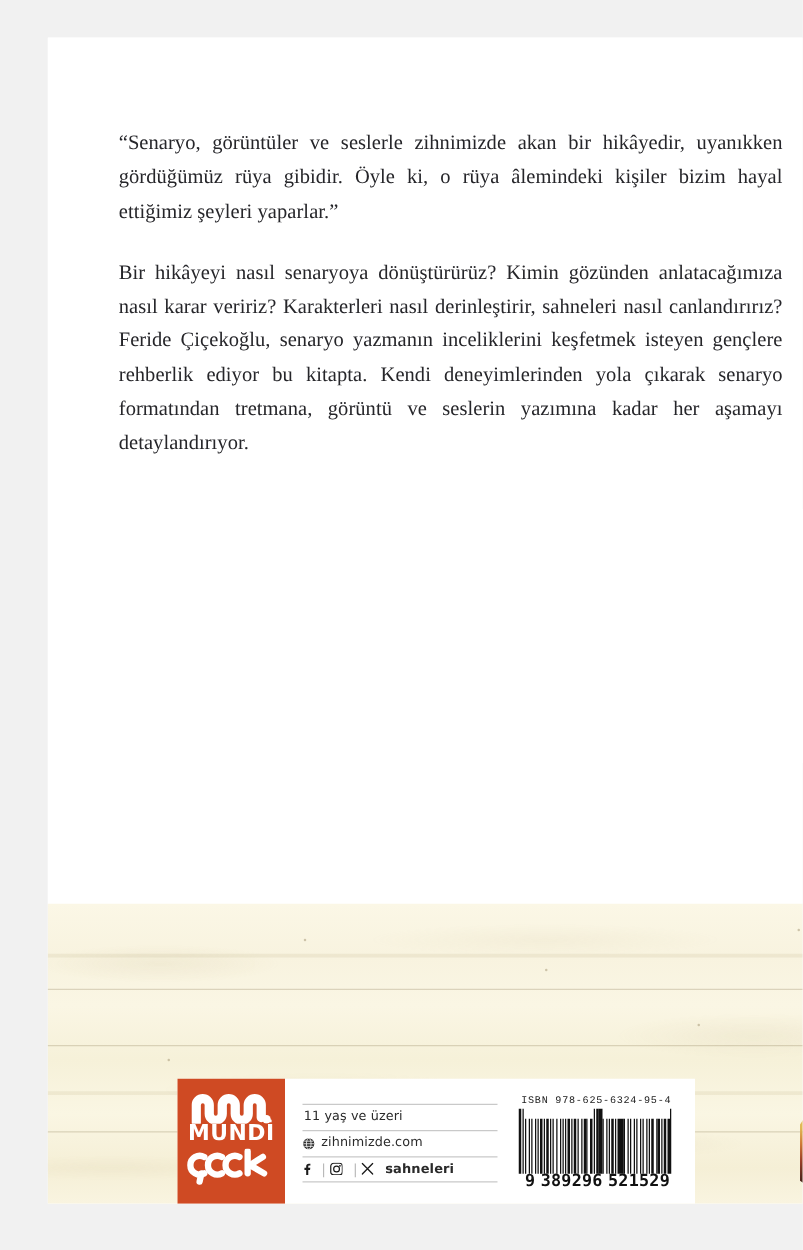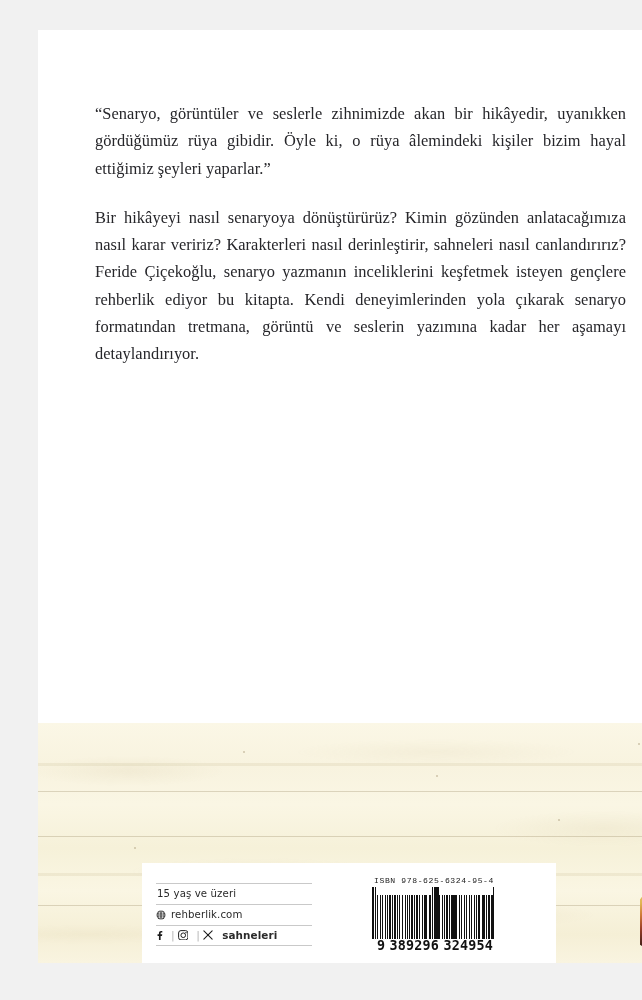--- a/index.html
+++ b/index.html
@@ -314,36 +314,59 @@
       <span class="speck" style="left:600px; top:20px; width:2px; height:2px;"></span>
     </div>
 
     <div id="edge-art">
       <div class="edge-shape"></div>
       <div class="edge-stripe"></div>
     </div>
 
     <div id="infocard">
 
+      <div id="logo-block">
+        <div id="logo-mark">
+          <svg viewBox="0 0 64 25" width="64" height="25" aria-hidden="true">
+            <path d="M4 24 L4 10 A5.2 5.2 0 0 1 14.4 10 L14.4 17 A5.2 5.2 0 0 0 24.8 17 L24.8 10 A5.2 5.2 0 0 1 35.2 10 L35.2 17 A5.2 5.2 0 0 0 45.6 17 L45.6 10 A5.2 5.2 0 0 1 56 10 L56 20" fill="none" stroke="#ffffff" stroke-width="7.4" stroke-linecap="round" stroke-linejoin="round"></path>
+            <circle cx="60.2" cy="21.4" r="3.4" fill="#ffffff"></circle>
+          </svg>
+        </div>
+
+        <div id="logo-word">MUNDİ</div>
+
+        <div id="logo-sub">
+          <svg viewBox="0 0 78 32" width="74" height="30" aria-hidden="true">
+            <g fill="none" stroke="#ffffff" stroke-width="5.4" stroke-linecap="round" stroke-linejoin="round">
+              <path d="M16 7 A8 8 0 1 0 16 21"></path>
+              <path d="M13.5 21 L12 28"></path>
+              <path d="M31 7 A8 8 0 1 0 31 21"></path>
+              <path d="M46 7 A8 8 0 1 0 46 21"></path>
+              <path d="M53 2 L53 21"></path>
+              <path d="M66 7 L55 14 L67 21"></path>
+            </g>
+          </svg>
+        </div>
+      </div>
 
       <div id="meta">
 
         <div class="meta-row">
-          <span class="meta-label">15 yaş ve üzeri</span>
+          <span class="meta-label">11 yaş ve üzeri</span>
         </div>
 
         <div class="meta-row">
           <span class="ic">
             <svg viewBox="0 0 14 14" width="10" height="10" aria-hidden="true">
               <circle cx="7" cy="7" r="6.2" fill="#2a2a2a"></circle>
               <ellipse cx="7" cy="7" rx="2.6" ry="6.1" fill="none" stroke="#ffffff" stroke-width="0.9"></ellipse>
               <path d="M1.1 7 H12.9 M2 4.1 H12 M2 9.9 H12" stroke="#ffffff" stroke-width="0.9" fill="none"></path>
             </svg>
           </span>
-          <span>rehberlik.com</span>
+          <span>zihnimizde.com</span>
         </div>
 
         <div class="meta-row">
           <span class="ic">
             <svg viewBox="0 0 10 14" width="7" height="11" aria-hidden="true">
               <path d="M6.6 13.4 V7.6 H8.6 L8.9 5.2 H6.6 V3.8 C6.6 3.1 6.8 2.7 7.8 2.7 H9 V0.6 C8.7 0.55 8 0.5 7.2 0.5 C5.4 0.5 4.2 1.6 4.2 3.6 V5.2 H2.2 V7.6 H4.2 V13.4 Z" fill="#1c1c1c"></path>
             </svg>
           </span>
           <span class="ic-sep">|</span>
           <span class="ic">
@@ -464,20 +487,20 @@
             <i style="width: 2.34px; height: 44px; background: rgb(17, 17, 17);"></i>
             <i style="width: 0.78px; height: 44px; background: transparent;"></i>
             <i style="width: 1.56px; height: 44px; background: rgb(17, 17, 17);"></i>
             <i style="width: 0.78px; height: 52px; background: transparent;"></i>
             <i style="width: 0.78px; height: 52px; background: rgb(17, 17, 17);"></i>
             <i style="width: 1.56px; height: 52px; background: transparent;"></i>
           </div>
         <div id="barnums">
           <span>9</span>
           <span>389296</span>
-          <span>324954</span>
+          <span>521529</span>
         </div>
       </div>
 
     </div>
 
   </div>
 </div>
 
 </body></html>

